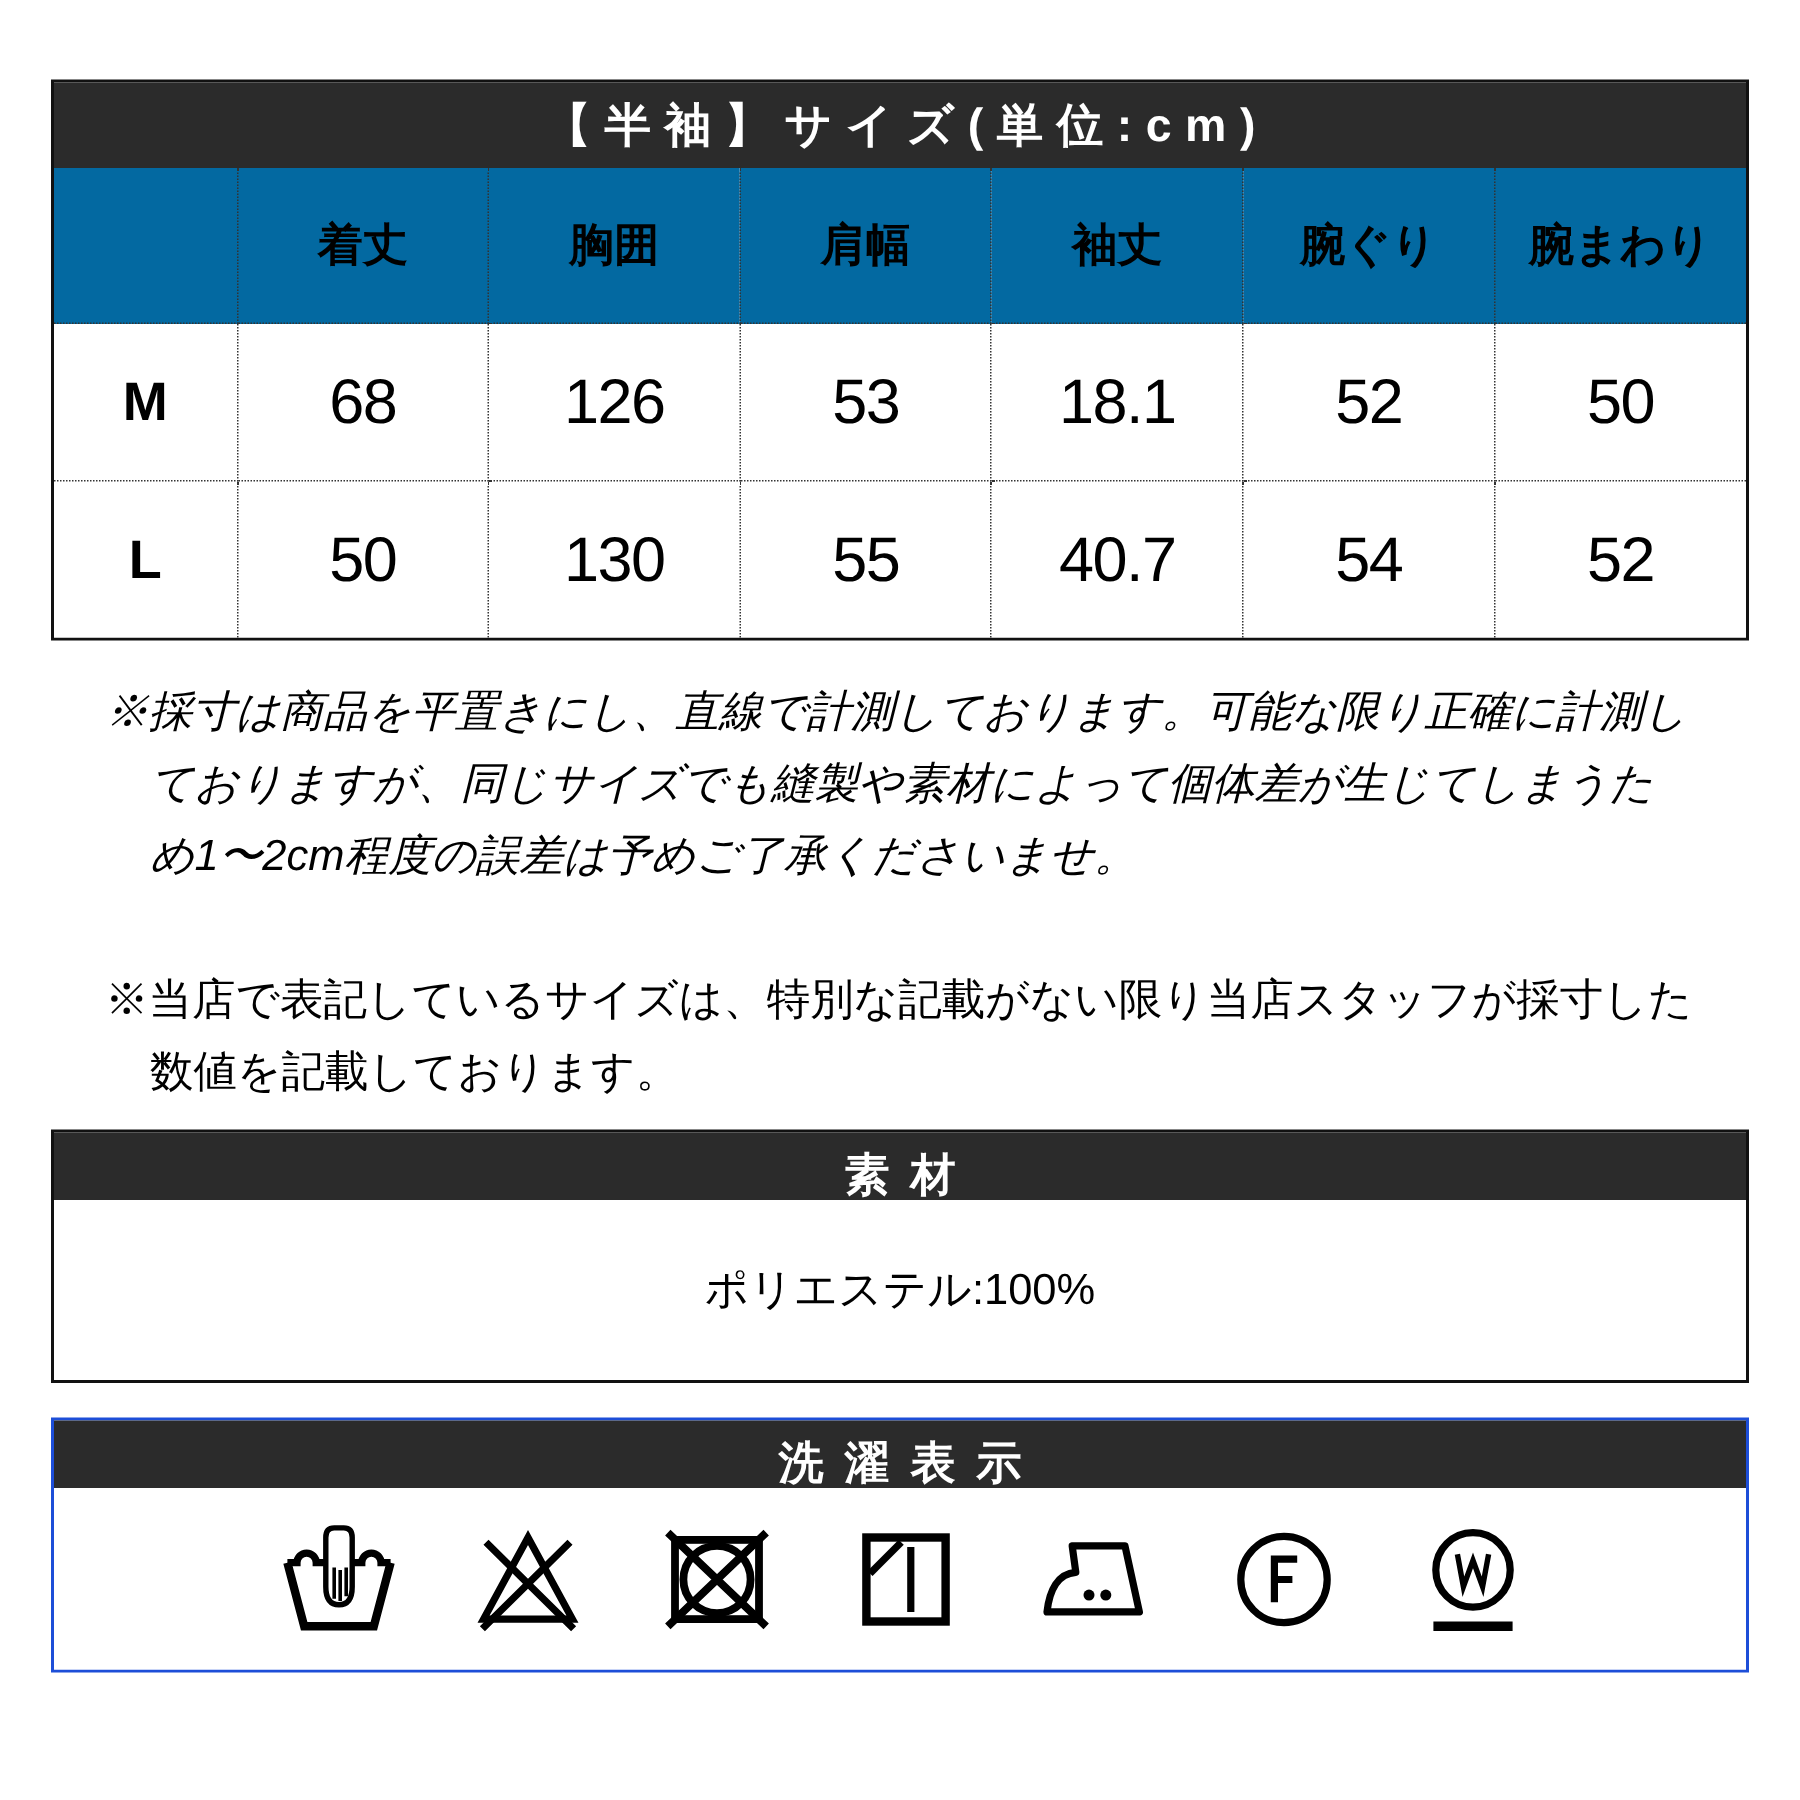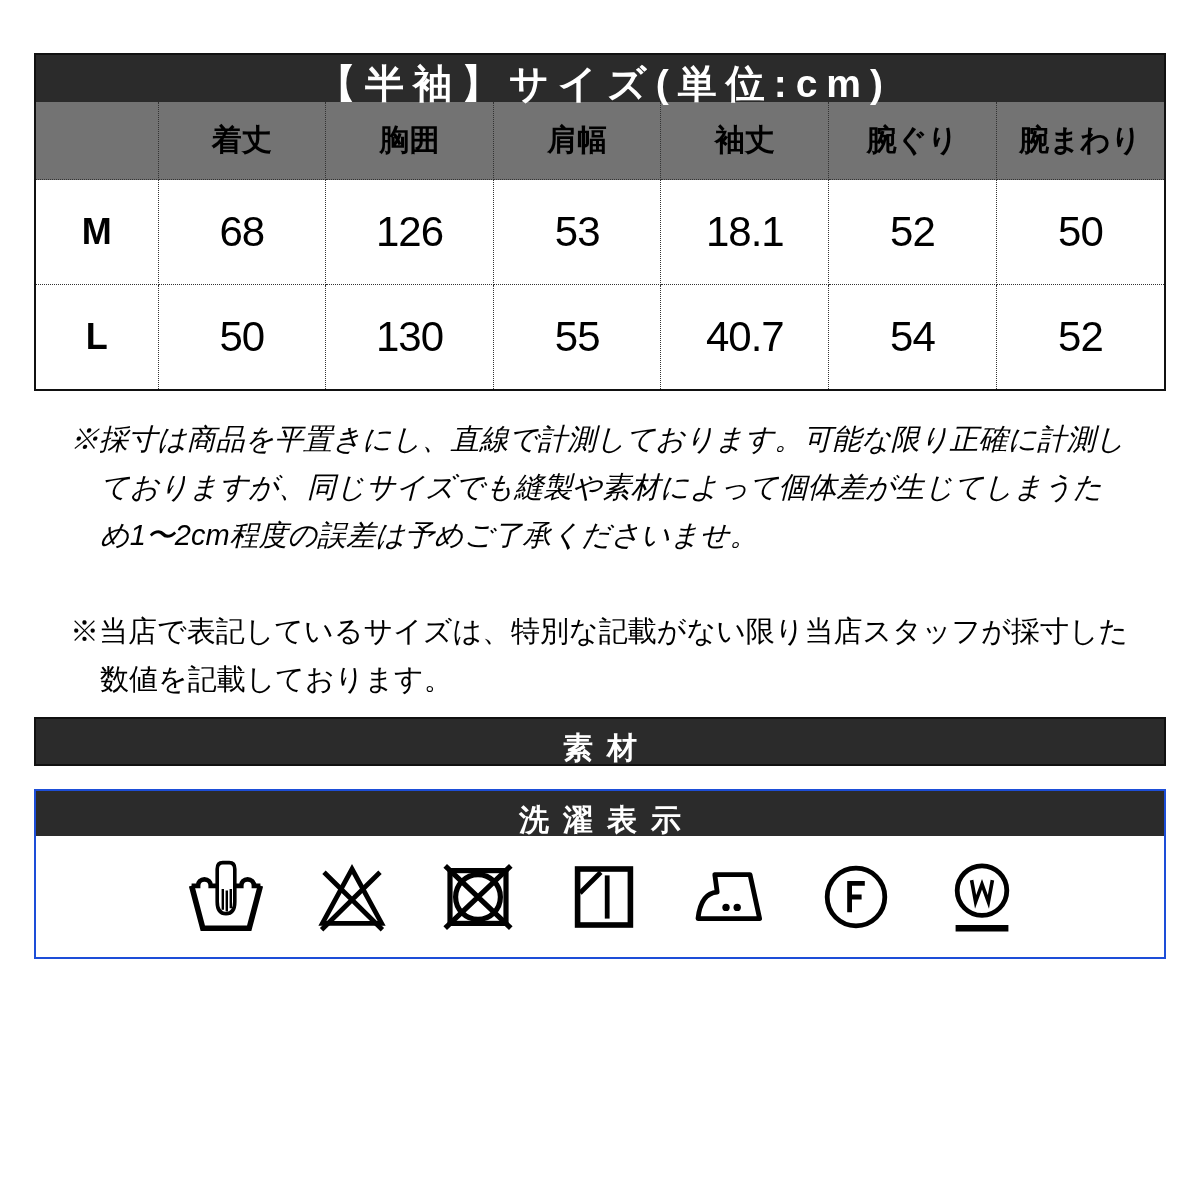--- a/index.html
+++ b/index.html
@@ -8,27 +8,27 @@
     font-family:"Liberation Sans",sans-serif;
     overflow:hidden;
   }
   .content{box-sizing:border-box;padding:53px 34px 0 34px;}
 
   
   .size-section{border:2px solid #111;}
   .section-bar{
     background:#2b2b2b;color:#fff;font-weight:bold;text-align:center;
   }
-  .size-section .section-bar{height:47px;line-height:57px;font-size:39px;letter-spacing:9px;padding-left:9px;}
+  .size-section .section-bar{height:57px;line-height:57px;font-size:31px;letter-spacing:9px;padding-left:9px;}
   table.size-table{width:100%;border-collapse:collapse;table-layout:fixed;}
   .size-table col.c-size{width:122px;}
   .size-table th,.size-table td{
     border:1px dotted #333;text-align:center;vertical-align:middle;padding:0;
   }
-  .size-table tr.head th{height:77px;background:#737373;font-size:30px;font-weight:bold;}
+  .size-table tr.head th{height:103px;background:#0369a1;font-size:30px;font-weight:bold;}
   .size-table tr.data td{height:104px;background:#fff;}
   .size-table td.size-label{background:#f0f0f0;font-weight:bold;font-size:36px;}
   .size-table td.num{font-size:42px;font-weight:400;letter-spacing:-1px;}
   .size-table tr th:first-child,.size-table tr td:first-child{border-left:none;}
   .size-table tr th:last-child,.size-table tr td:last-child{border-right:none;}
   .size-table tr.head th{border-top:none;}
   .size-table tr.data:last-child td{border-bottom:none;}
 
   
   .note{
@@ -102,20 +102,21 @@
       </tr>
     </tbody>
       </table>
   </div>
 
   <p class="note note-1">※採寸は商品を平置きにし、直線で計測しております。可能な限り正確に計測しておりますが、同じサイズでも縫製や素材によって個体差が生じてしまうため1〜2cm程度の誤差は予めご了承くださいませ。</p>
   <p class="note note-2">※当店で表記しているサイズは、特別な記載がない限り当店スタッフが採寸した数値を記載しております。</p>
 
   <div class="material-section">
     <div class="section-bar">素材</div>
+    <div class="material-body">ポリエステル:100%</div>
   </div>
 
   <div class="laundry-section">
     <div class="section-bar">洗濯表示</div>
     <div class="laundry-body">
 
       <span class="licon">
         <svg viewBox="0 0 100 100">
           <path d="M7,36 L21,89 L79,89 L93,36" fill="none" stroke="#000" stroke-width="7"></path>
           <path d="M7,36 h8 a8,8 0 0 1 16,0 h38 a8,8 0 0 1 16,0 h8" fill="none" stroke="#000" stroke-width="6"></path>

